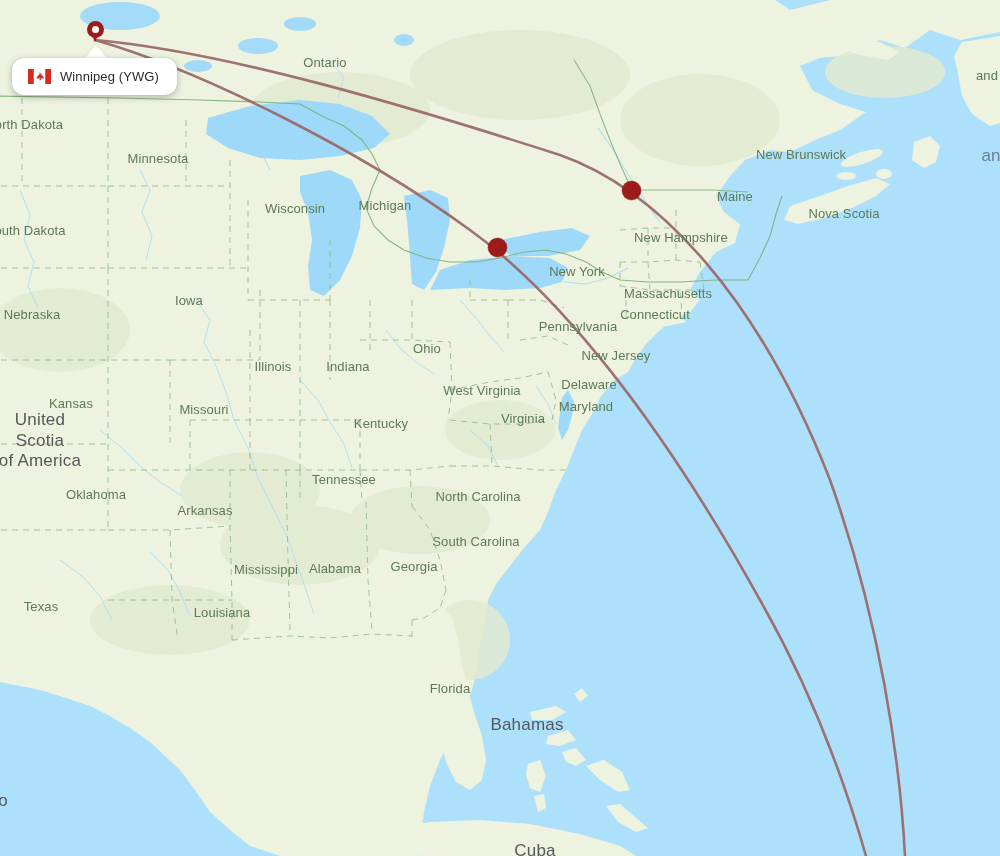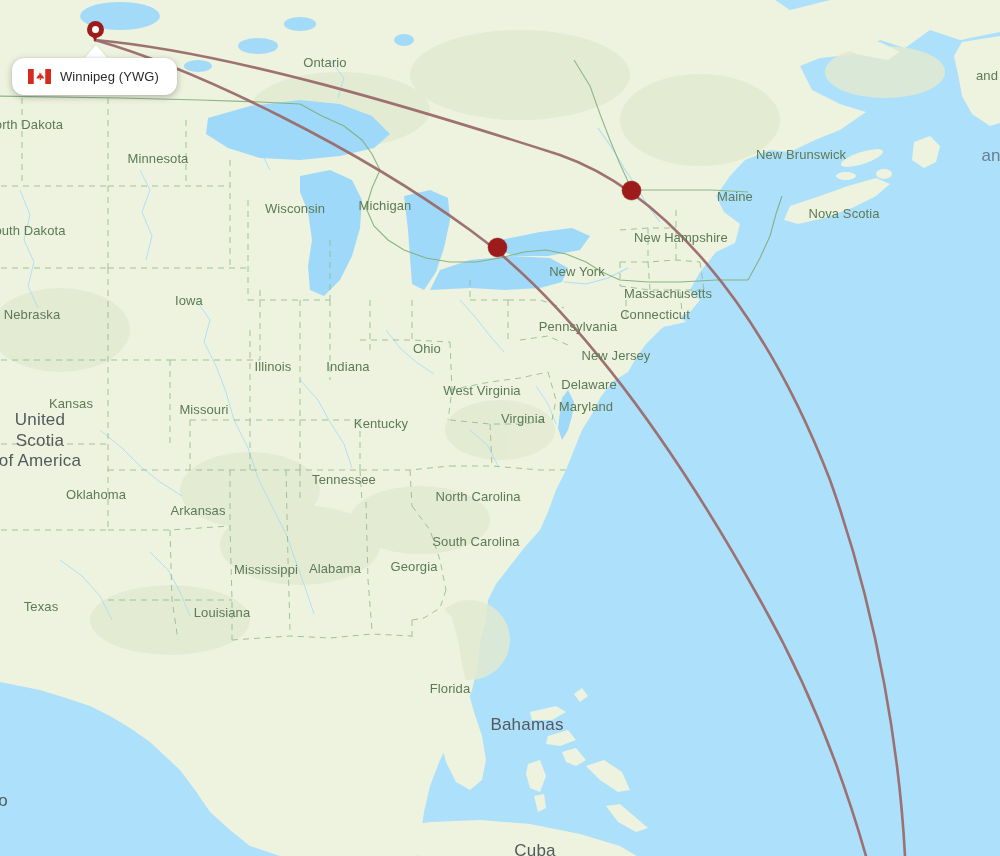--- a/index.html
+++ b/index.html
@@ -460,21 +460,21 @@
       </div>
       <div class="label state" style="left: 344px; top: 480px;">
         <div>Tennessee</div>
       </div>
       <div class="label state" style="left: 96px; top: 495px; text-align: center;">
         <div>Oklahoma</div>
       </div>
       <div class="label state" style="left: 478px; top: 497px;">
         <div>North Carolina</div>
       </div>
-      <div class="label state" style="left: 198px; top: 511px;">
+      <div class="label state" style="left: 205px; top: 511px;">
         <div>Arkansas</div>
       </div>
       <div class="label state" style="left: 476px; top: 542px;">
         <div>South Carolina</div>
       </div>
       <div class="label state" style="left: 266px; top: 570px;">
         <div>Mississippi</div>
       </div>
       <div class="label state" style="left: 335px; top: 569px;">
         <div>Alabama</div>

